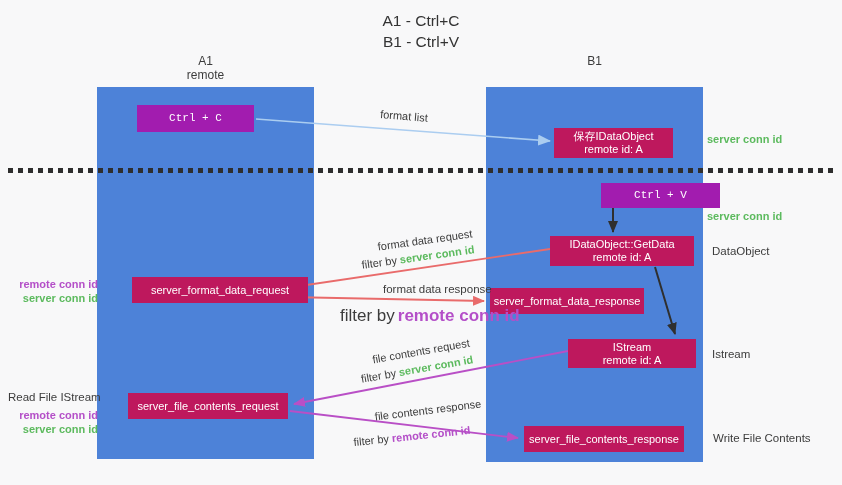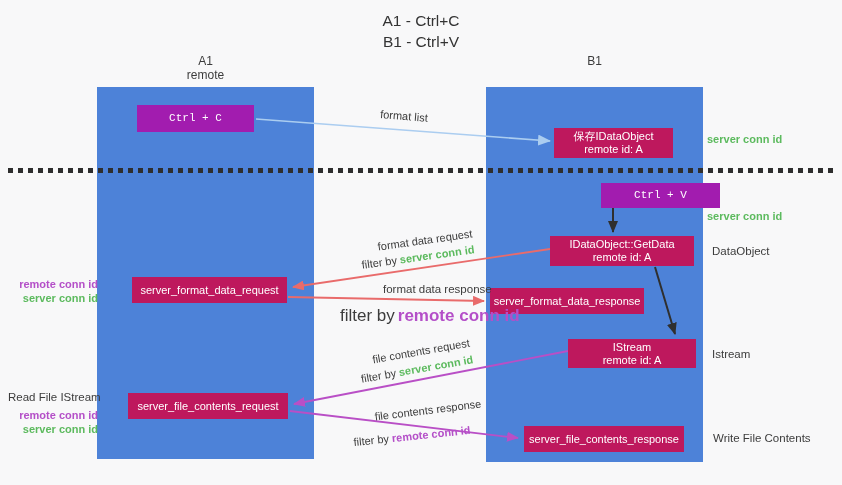--- a/index.html
+++ b/index.html
@@ -88,21 +88,21 @@
 
   <div class="abs node node-green" style="left:553px;top:183px;width:119px;height:25px;margin-left:48px;">
     <div>Ctrl + V</div>
   </div>
 
   <div class="abs node node-orange" style="left:550px;top:236px;width:144px;height:30px;">
     <div>IDataObject::GetData</div>
     <div>remote id: A</div>
   </div>
 
-  <div class="abs node node-orange" style="left:132px;top:277px;width:155px;height:26px;">
+  <div class="abs node node-orange" style="left:132px;top:277px;width:176px;height:26px;">
     <div>server_format_data_request</div>
   </div>
 
   <div class="abs node node-orange" style="left:490px;top:288px;width:154px;height:26px;">
     <div>server_format_data_response</div>
   </div>
 
   <div class="abs node node-orange" style="left:568px;top:339px;width:128px;height:29px;">
     <div>IStream</div>
     <div>remote id: A</div>

